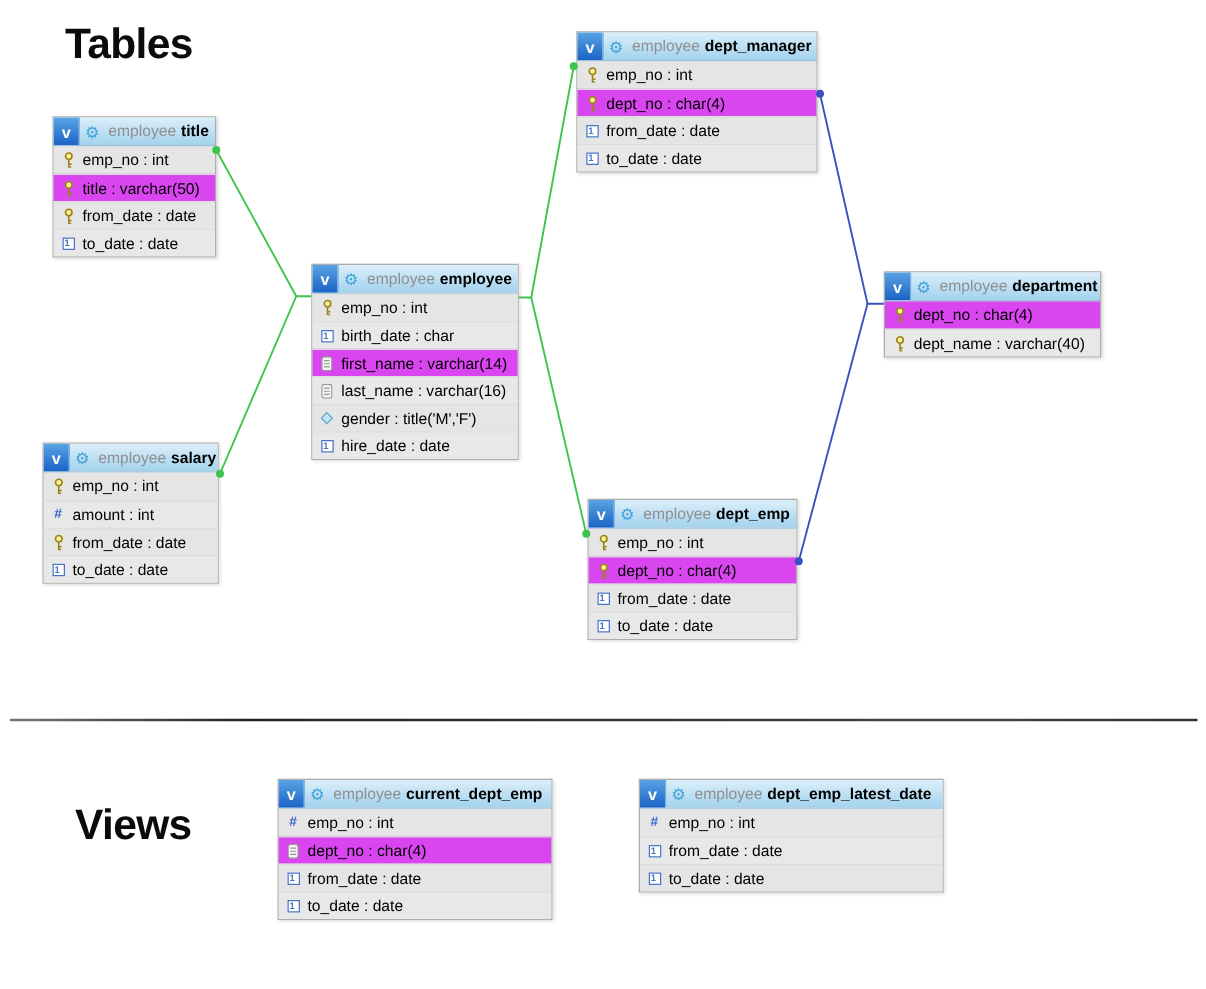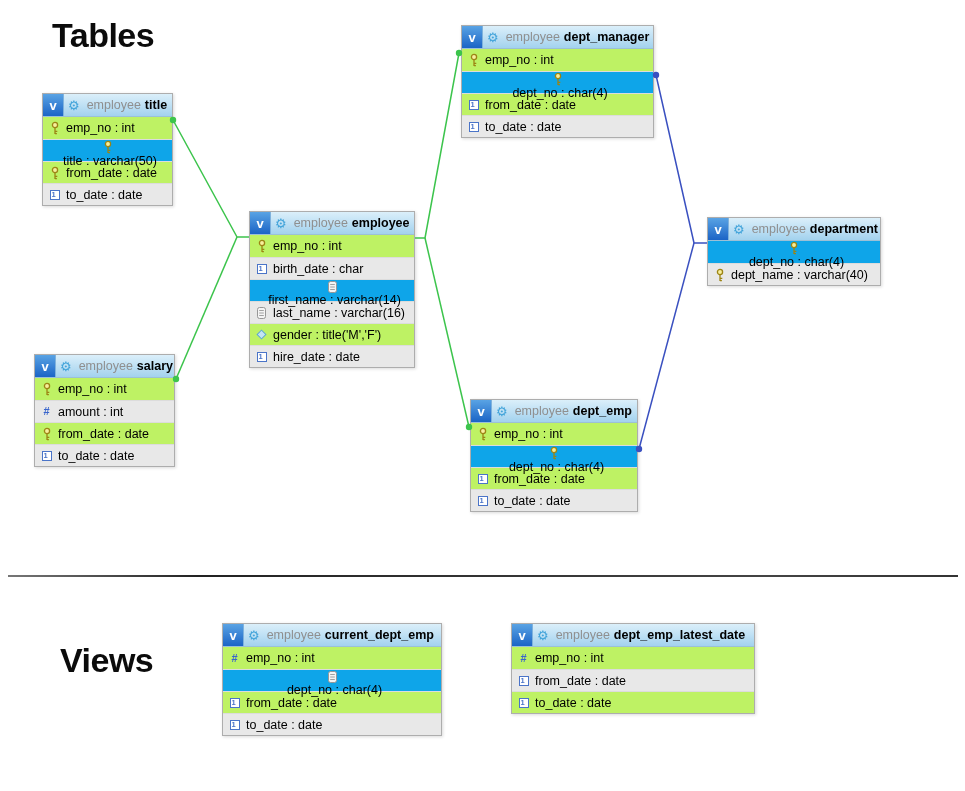--- a/index.html
+++ b/index.html
@@ -39,23 +39,23 @@
   }
   .gear{color:#43a4da;font-size:13px;line-height:1;margin-left:4px;cursor:pointer;}
   .schema{color:#8f8f8f;font-size:12.5px;margin-left:7px;white-space:nowrap;}
   .tname{color:#000;font-size:12.5px;font-weight:bold;margin-left:4px;white-space:nowrap;text-align:center;}
 
   .col-row{
     height:22px;display:flex;align-items:center;padding-left:5px;
     font-size:12.5px;color:#000;white-space:nowrap;box-sizing:border-box;
   }
   .col-row + .col-row{border-top:1px solid #dcdcdc;}
-  .bg-white{background:#bef264;}
+  .bg-white{background:#e5e5e5;}
   .bg-gray{background:#e8e8e8;}
-  .bg-pink{background:#0ea5e9;flex-direction:column;}
+  .bg-pink{background:#d946ef;}
 
   .icn-wrap{width:13px;flex:0 0 13px;display:flex;justify-content:center;align-items:center;margin-right:5px;}
   .icon-date{
     width:10px;height:10px;box-sizing:border-box;border:1px solid #4a74c8;background:#fff;
     color:#4a74c8;font-size:7.5px;font-weight:bold;line-height:8px;display:block;padding-left:1px;
   }
   .icon-int{color:#3a66cc;font-weight:bold;font-size:11px;line-height:1;}
 </style>
 </head>
 <body>

